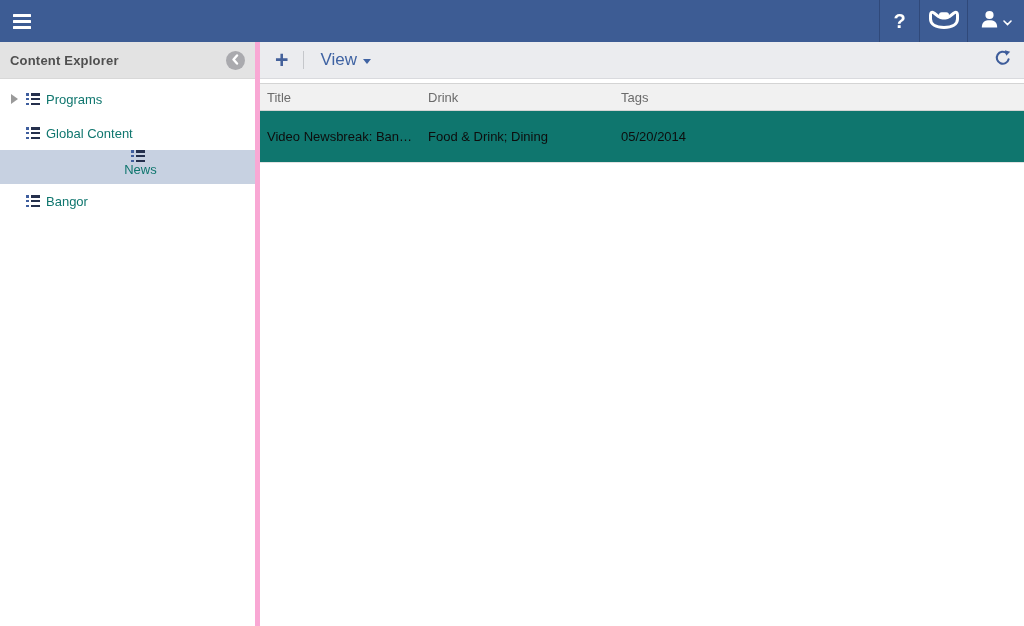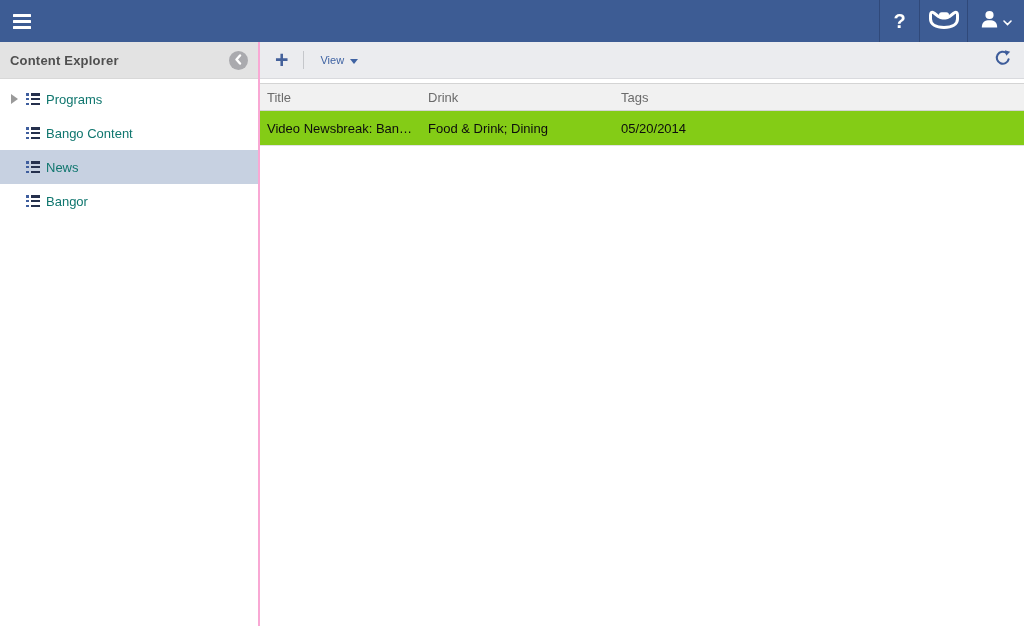--- a/index.html
+++ b/index.html
@@ -38,21 +38,21 @@
   .cell-inbox { width:48px; }
   .cell-user { width:57px; gap:4px; }
   .help-glyph { color:#ffffff; font-size:20px; font-weight:bold; line-height:1; }
 
   
   .workspace { display:flex; height:584px; }
 
   
   .sidebar {
     width:260px;
-    border-right:2px solid #f9a8d4;
+    border-right:5px solid #f9a8d4;
     display:flex;
     flex-direction:column;
     background:#ffffff;
   }
   .sidebar-header {
     height:37px;
     background:#e3e3e3;
     border-bottom:1px solid #d8d8d8;
     display:flex;
     align-items:center;
@@ -73,21 +73,21 @@
     height:34px;
     display:flex;
     align-items:center;
     padding-left:26px;
     position:relative;
     font-size:13px;
     color:#0f766e;
     cursor:pointer;
     white-space:nowrap;
   }
-  .tree-item.selected { background:#c7d1e1; }
+  .tree-item.selected { background:#c7d1e1;flex-direction:column; }
   .expander {
     position:absolute;
     left:11px; top:50%;
     margin-top:-5px;
     width:0; height:0;
     border-left:7px solid #9a9a9a;
     border-top:5px solid transparent;
     border-bottom:5px solid transparent;
   }
   .list-icon {
@@ -117,21 +117,21 @@
     color:#44619b;
     font-size:23px;
     font-weight:bold;
     line-height:20px;
     padding:0 7px;
     cursor:pointer;
   }
   .toolbar-divider { width:1px; height:18px; background:#c5c7cb; margin:0 8px; }
   .view-btn {
     display:flex; align-items:center; gap:6px;
-    color:#3f63a3; font-size:11px;
+    color:#3f63a3; font-size:17px;
     padding:0 8px; cursor:pointer;
   }
   .caret-down {
     width:0; height:0;
     border-left:4.5px solid transparent;
     border-right:4.5px solid transparent;
     border-top:5px solid #3f63a3;
     margin-top:2px;
   }
   .refresh-btn { margin-left:auto; display:flex; align-items:center; cursor:pointer; }
@@ -144,22 +144,22 @@
     border-top:1px solid #d4d4d4;
     border-bottom:1px solid #d4d4d4;
     display:grid;
     grid-template-columns:161px 193px 162px 1fr;
     align-items:center;
     padding-left:7px;
     color:#6b6b6b;
     font-size:13px;
   }
   .grid-row {
-    height:35px;
-    background:#84cc16;
+    height:52px;
+    background:#0f766e;
     border-bottom:1px solid #e2e2e2;
     display:grid;
     grid-template-columns:161px 193px 162px 1fr;
     align-items:center;
     padding-left:7px;
     font-size:13px;
     color:#0d0d0d;
     cursor:pointer;
   }
   .cell { overflow:hidden; white-space:nowrap; text-overflow:ellipsis; padding-right:10px; }
@@ -241,21 +241,21 @@
             </span>
           <span class="li-row">
               <span class="li-bullet"></span>
               <span class="li-line"></span>
             </span>
           <span class="li-row">
               <span class="li-bullet"></span>
               <span class="li-line"></span>
             </span>
         </span>
-        <span>Bango Content</span>
+        <span>Global Content</span>
       </div>
       <div class="tree-item selected">
         <span class="list-icon">
           <span class="li-row">
               <span class="li-bullet"></span>
               <span class="li-line"></span>
             </span>
           <span class="li-row">
               <span class="li-bullet"></span>
               <span class="li-line"></span>

